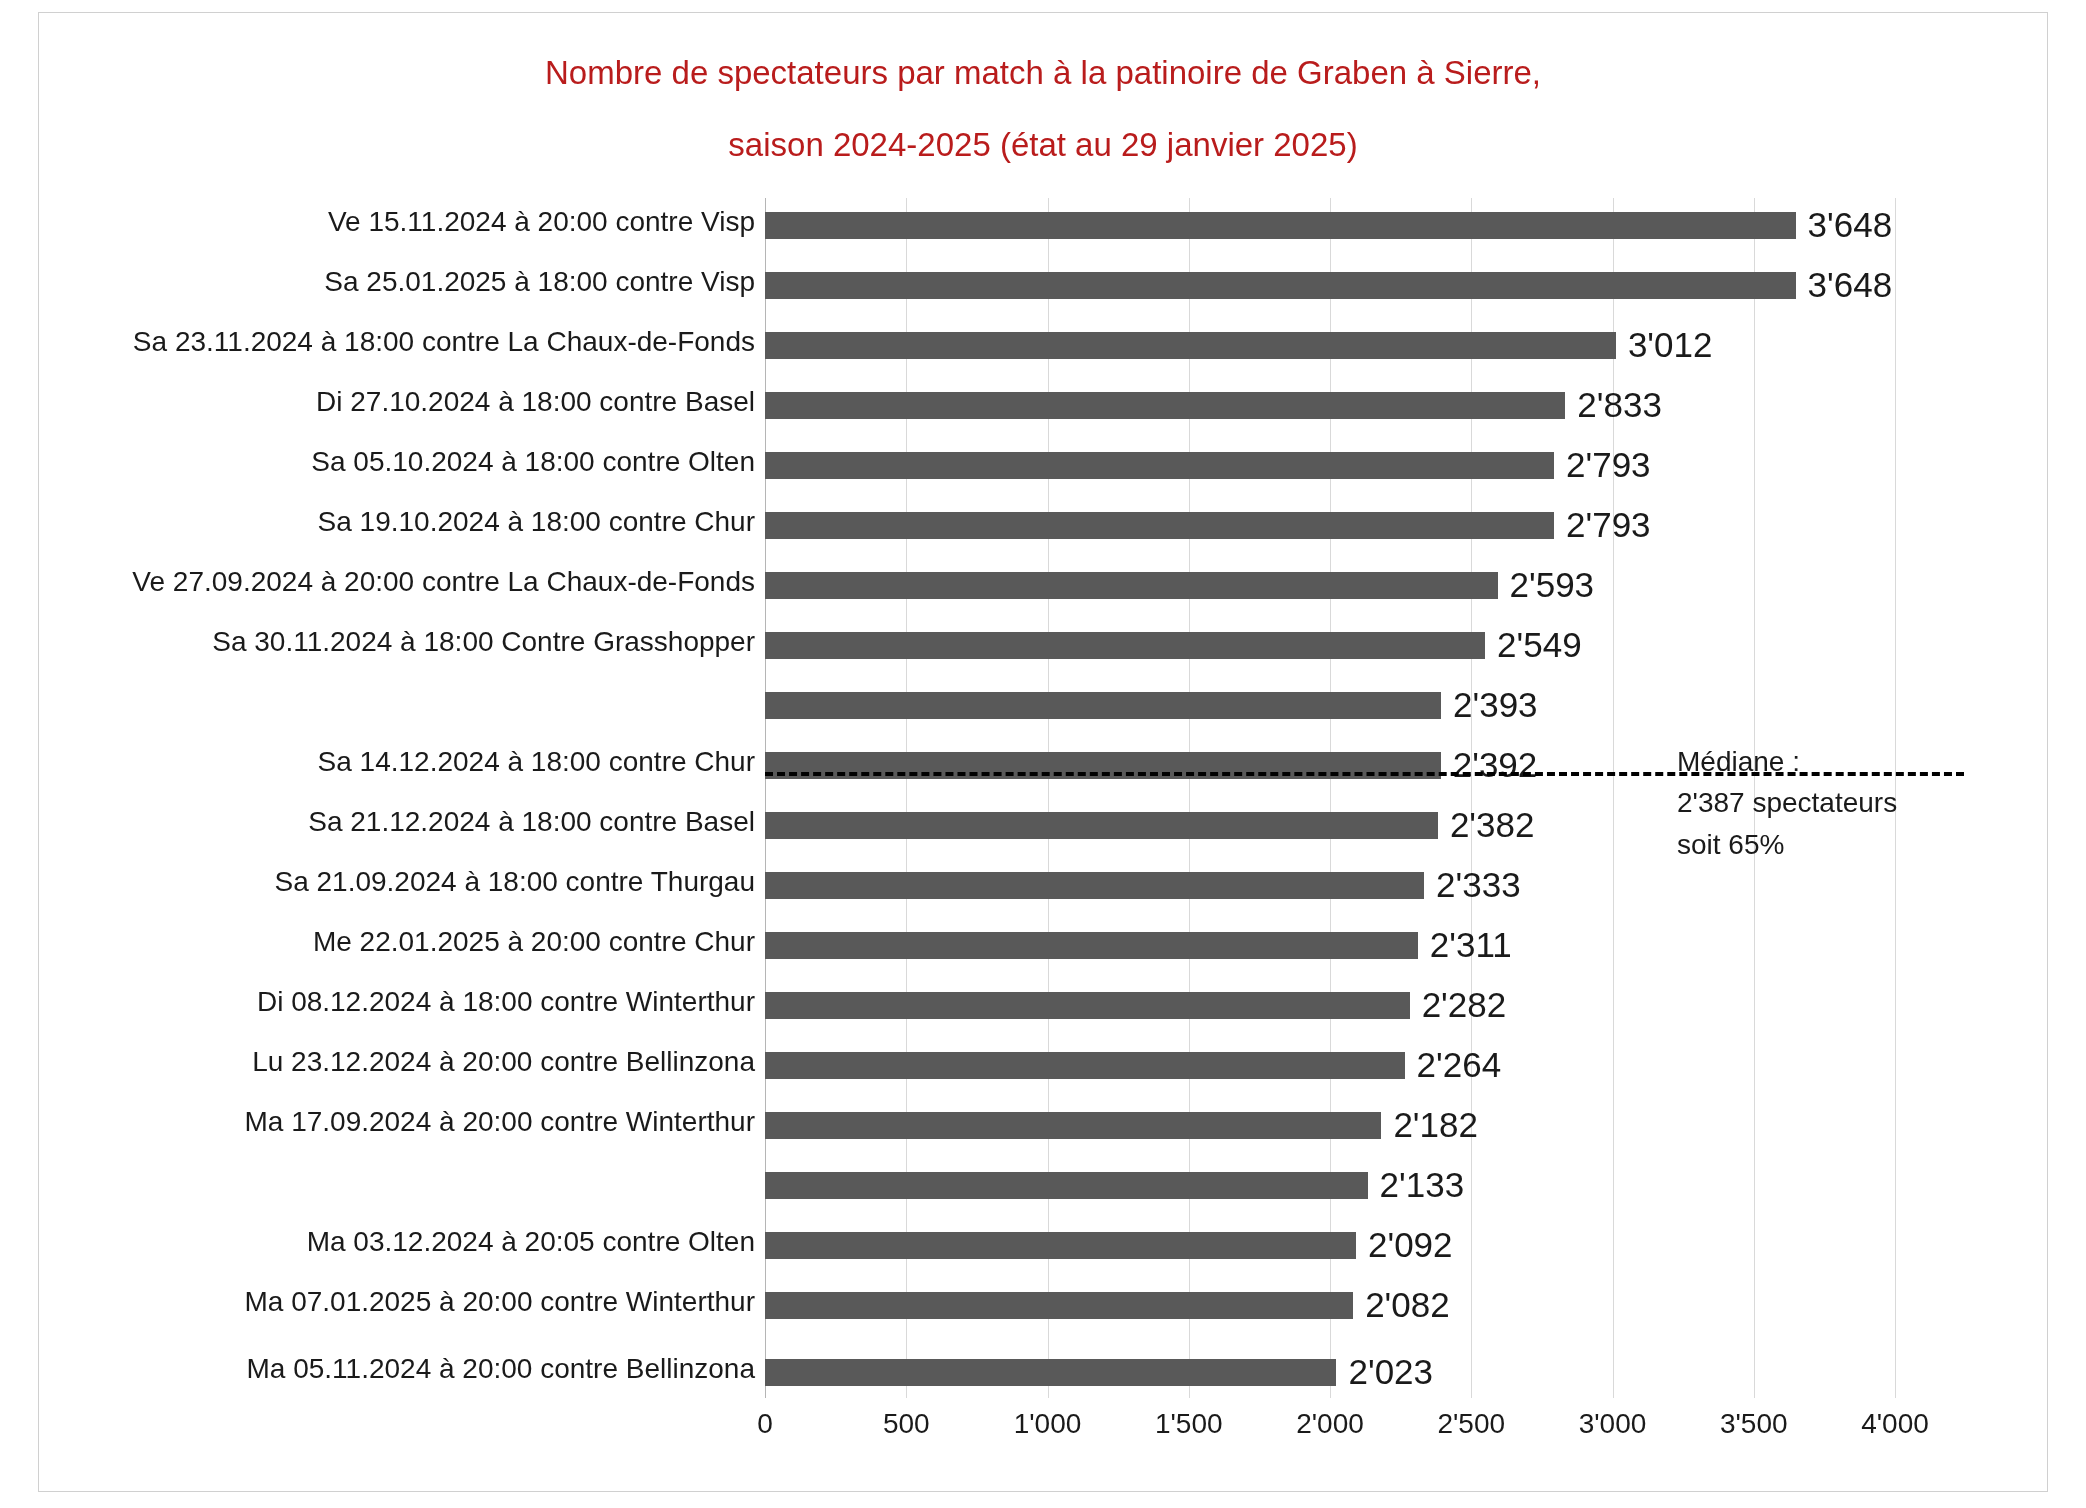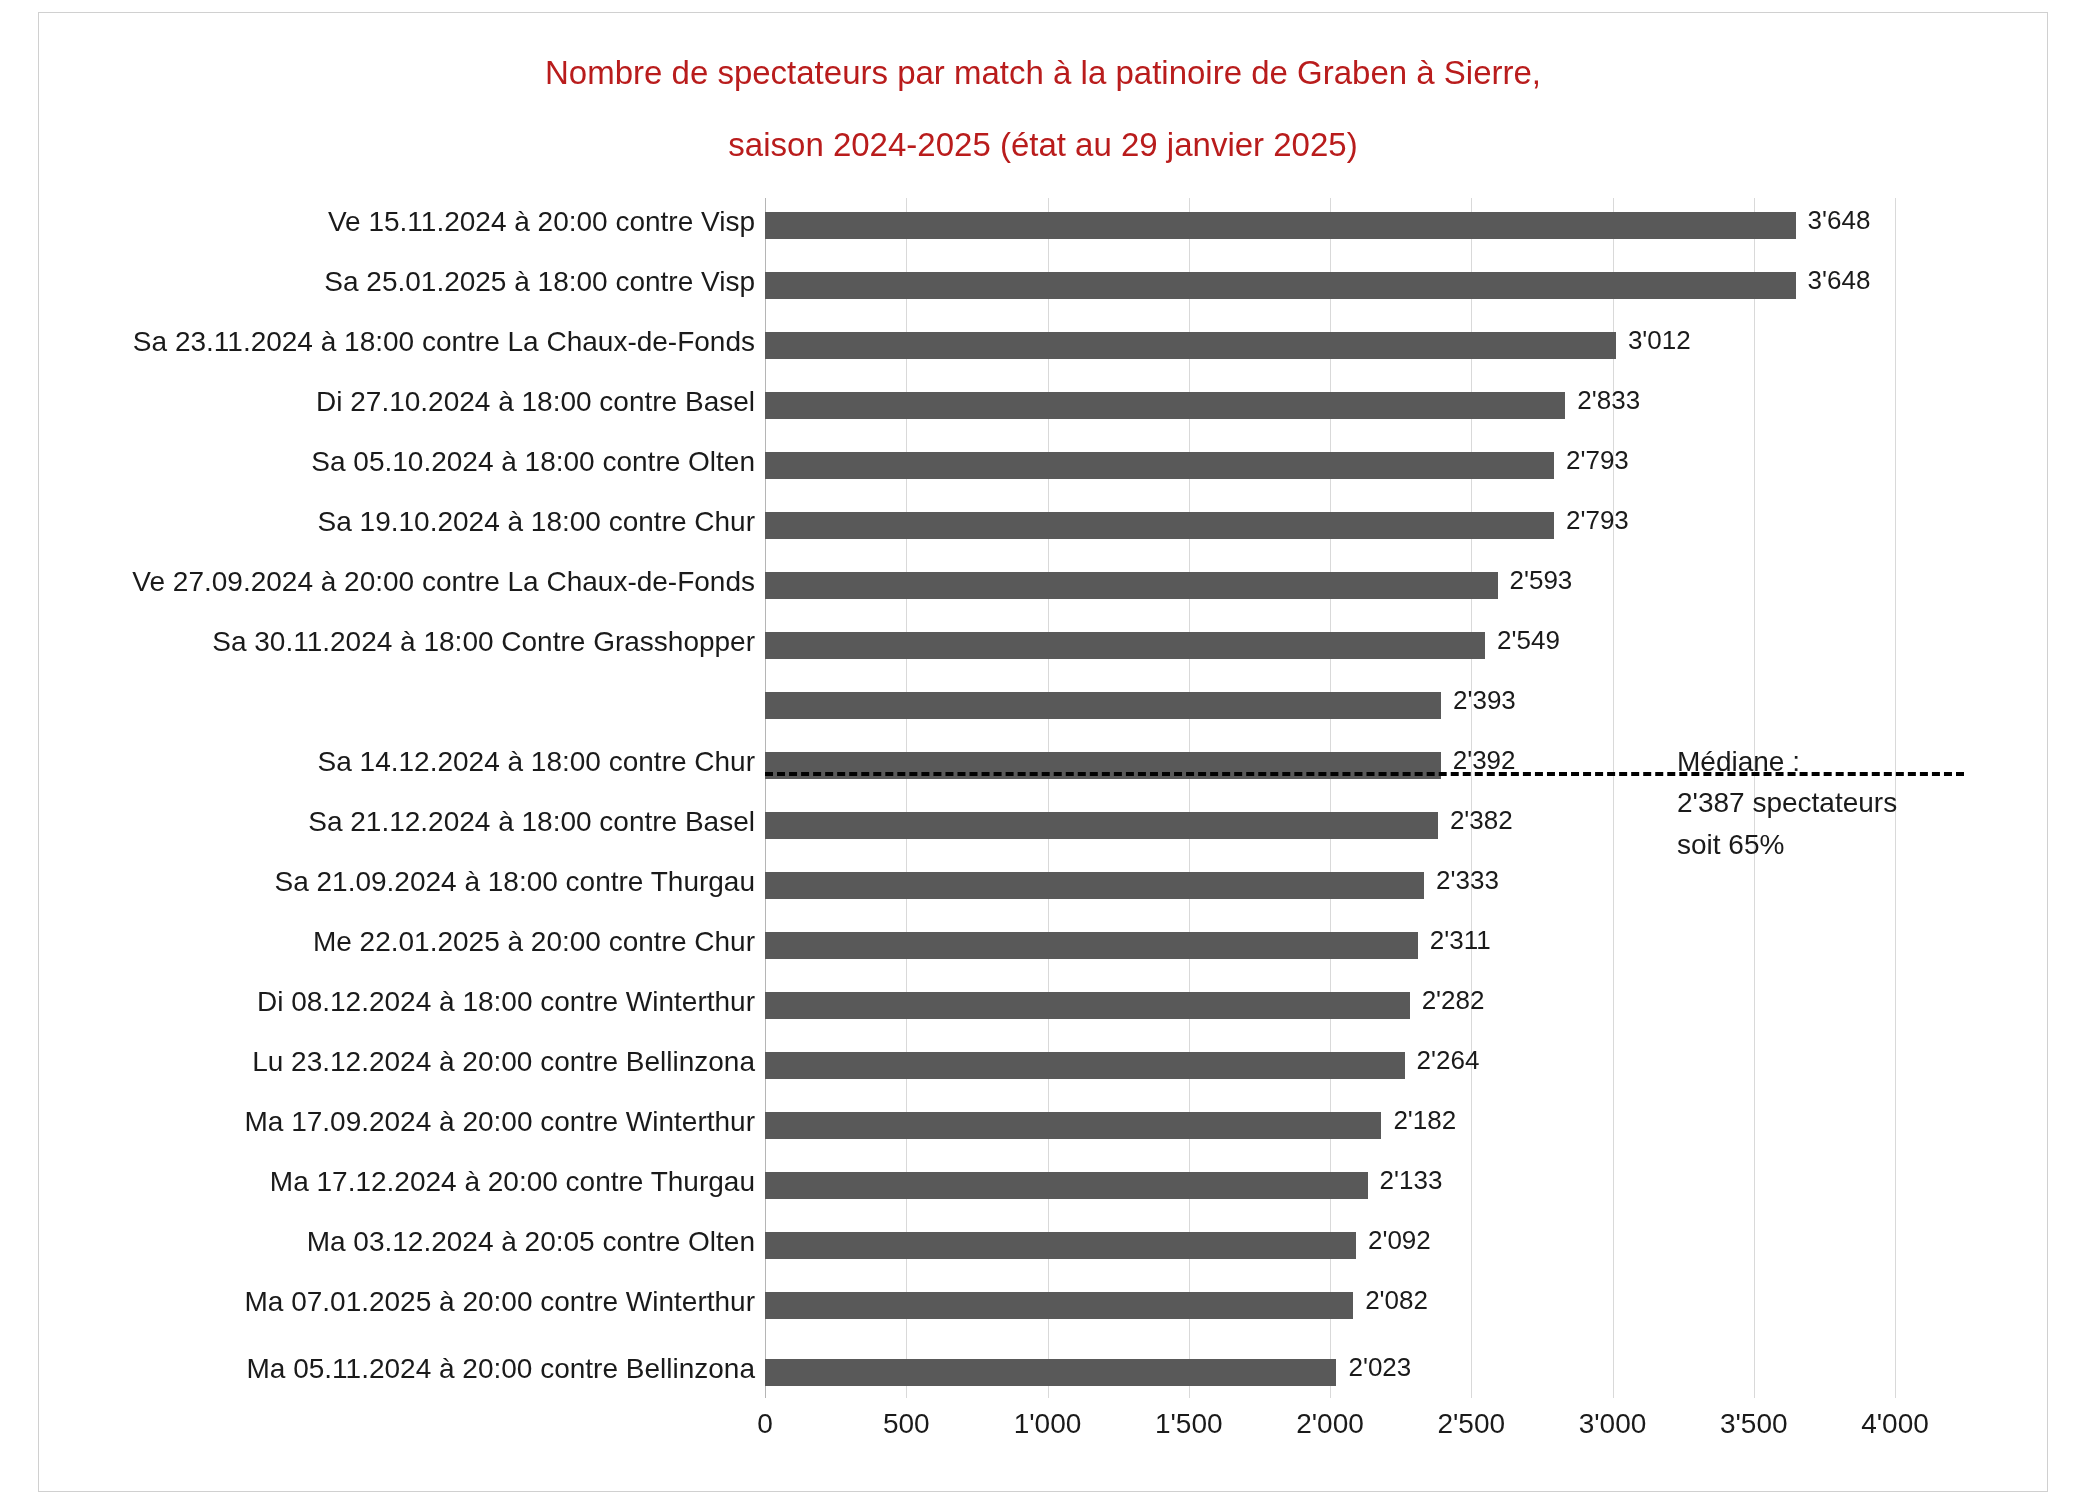--- a/index.html
+++ b/index.html
@@ -64,21 +64,21 @@
   .bar {
     position: absolute;
     left: 0;
     top: 14px;
     height: 27px;
     background: #595959;
   }
   .bar-label {
     position: absolute;
     top: 7px;
-    font-size: 26px;
+    font-size: 35px;
     color: #1a1a1a;
     white-space: nowrap;
   }
   .cat-label {
     position: absolute;
     top: 8px;
     right: 1140px; 
     text-align: right;
     font-size: 28px;
     color: #1a1a1a;
@@ -212,21 +212,20 @@
         <div class="cat-label">Lu 23.12.2024 à 20:00 contre Bellinzona</div>
         <div class="bar" style="width: 639.58px; background: rgb(89, 89, 89);"></div>
         <div class="bar-label" style="left: 651.58px;">2'264</div>
       </div>
       <div class="bar-row" style="top: 900px; height: 60px;">
         <div class="cat-label">Ma 17.09.2024 à 20:00 contre Winterthur</div>
         <div class="bar" style="width: 616.415px; background: rgb(89, 89, 89);"></div>
         <div class="bar-label" style="left: 628.415px;">2'182</div>
       </div>
       <div class="bar-row" style="top: 960px; height: 60px;">
-        <div class="cat-label">Ma 17.12.2024 à 20:00 contre Thurgau</div>
         <div class="bar" style="width: 602.572px; background: rgb(89, 89, 89);"></div>
         <div class="bar-label" style="left: 614.572px;">2'133</div>
       </div>
       <div class="bar-row" style="top: 1020px; height: 60px;">
         <div class="cat-label">Ma 03.12.2024 à 20:05 contre Olten</div>
         <div class="bar" style="width: 590.99px; background: rgb(89, 89, 89);"></div>
         <div class="bar-label" style="left: 602.99px;">2'092</div>
       </div>
       <div class="bar-row" style="top: 1080px; height: 60px;">
         <div class="cat-label">Ma 07.01.2025 à 20:00 contre Winterthur</div>

